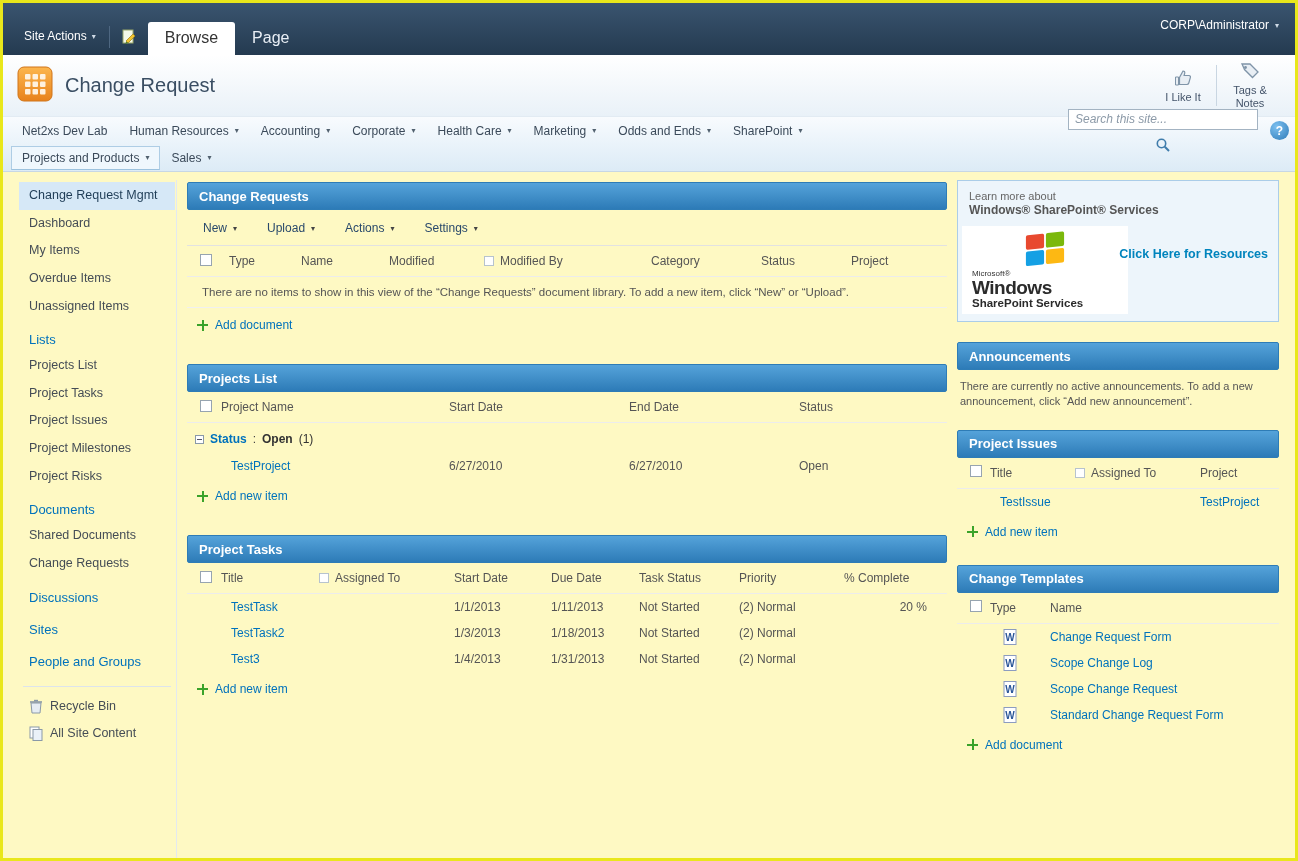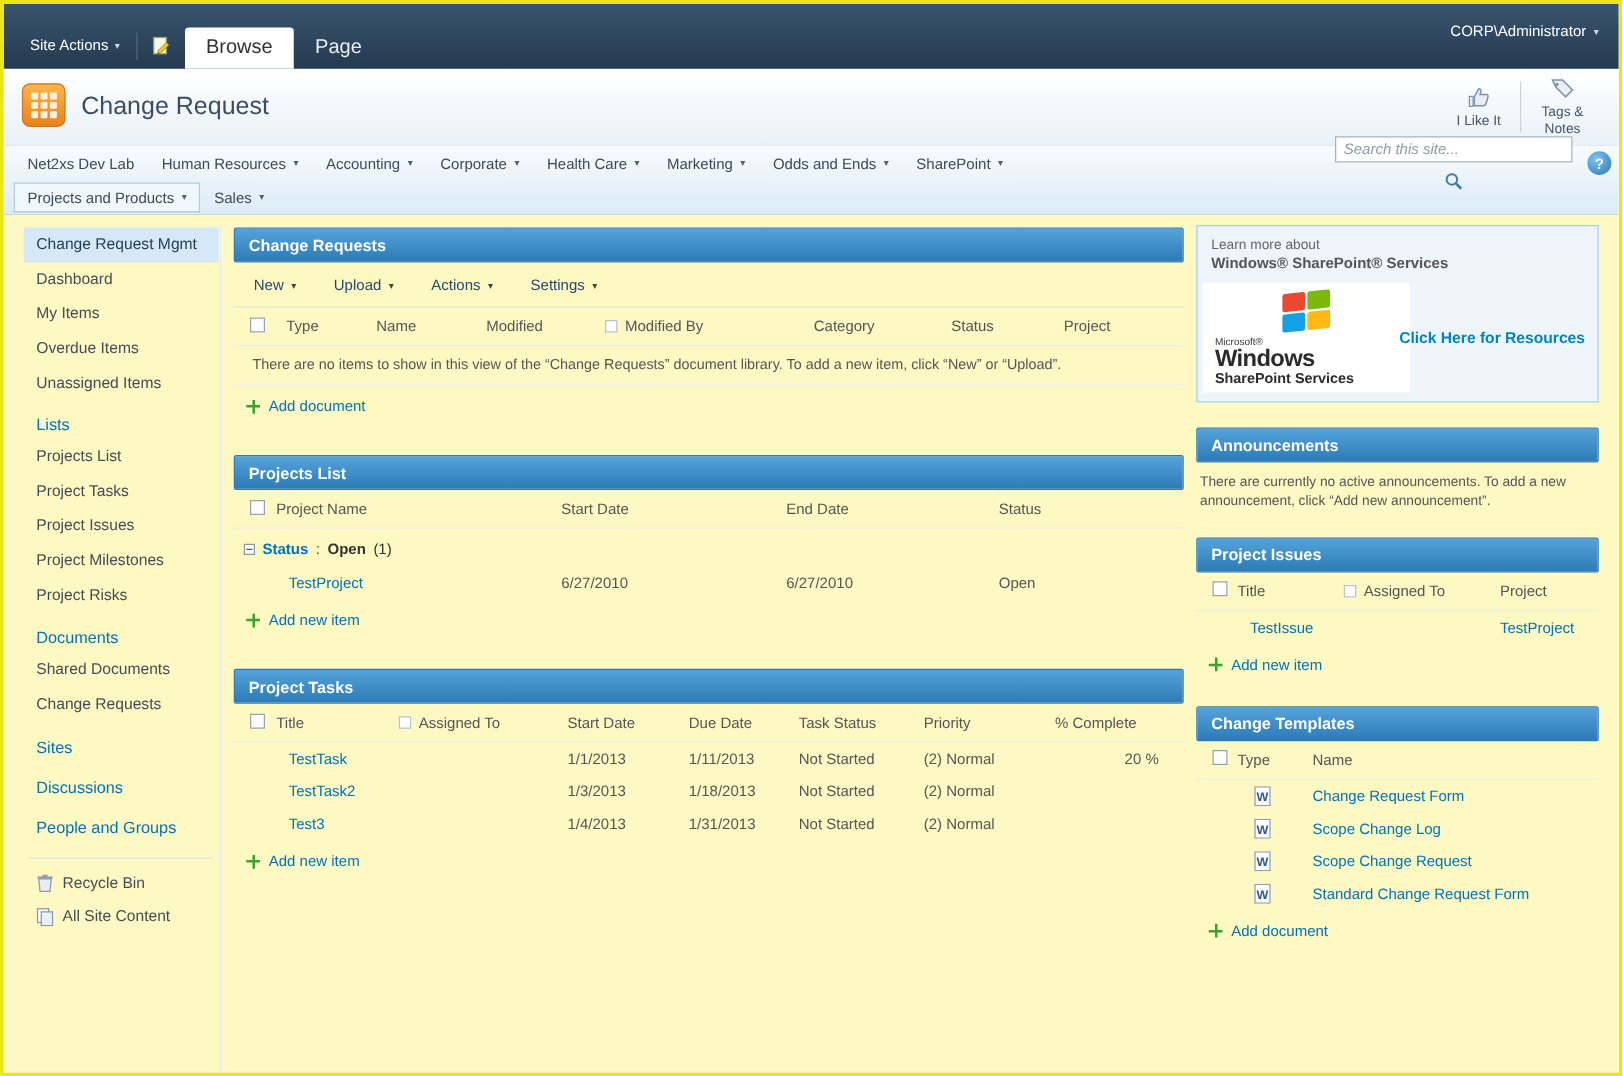--- a/index.html
+++ b/index.html
@@ -113,21 +113,21 @@
   
   .promo { border: 1px solid #abcde8; background: var(--promobg, #edf5fb); height: 142px; position: relative;
            padding: 9px 11px; margin-bottom: 20px; }
   .promo-line1 { font-size: 11px; color: #666; }
   .promo-line2 { font-size: 12px; font-weight: bold; color: #555; margin-top: 1px; }
   .logo-block { position: absolute; left: 4px; bottom: 7px; background: #fff; padding: 3px 10px 5px; width: 166px; }
   .logo-flag { display: block; margin: 0 auto; }
   .logo-ms { font-size: 8px; color: #333; }
   .logo-win { font-size: 19px; font-weight: bold; color: #2b2b2b; line-height: 1; letter-spacing: -0.5px; }
   .logo-sub { font-size: 11.5px; font-weight: bold; color: #2b2b2b; }
-  .promo-link { position: absolute; right: 10px; top: 82px; color: #0084bd; font-weight: bold; font-size: 12.5px; cursor: pointer; }
+  .promo-link { position: absolute; right: 10px; top: 66px; color: #0084bd; font-weight: bold; font-size: 12.5px; cursor: pointer; }
 
   .ann-text { padding: 9px 6px 4px 3px; font-size: 11px; color: #555; line-height: 1.4; }
   .doc-icon { margin-left: 13px; display: block; }
 </style>
 </head>
 <body>
 
 <div class="page">
 
   <header class="topbar">
@@ -271,22 +271,22 @@
       <div class="side-item">Projects List</div>
       <div class="side-item">Project Tasks</div>
       <div class="side-item">Project Issues</div>
       <div class="side-item">Project Milestones</div>
       <div class="side-item">Project Risks</div>
 
       <div class="side-header">Documents</div>
       <div class="side-item">Shared Documents</div>
       <div class="side-item">Change Requests</div>
 
+      <div class="side-header">Discussions</div>
       <div class="side-header">Sites</div>
-      <div class="side-header">Discussions</div>
       <div class="side-header">People and Groups</div>
 
       <div class="side-divider"></div>
 
       <div class="side-item icon-item">
         <svg width="14" height="15" viewBox="0 0 14 15">
           <path d="M2 4 h10 l-1 10 H3 z" fill="#e6edf3" stroke="#8a99a8"></path>
           <rect x="1" y="2.2" width="12" height="1.6" fill="#8a99a8"></rect>
           <rect x="5" y="0.8" width="4" height="1.6" fill="#8a99a8"></rect>
         </svg>

